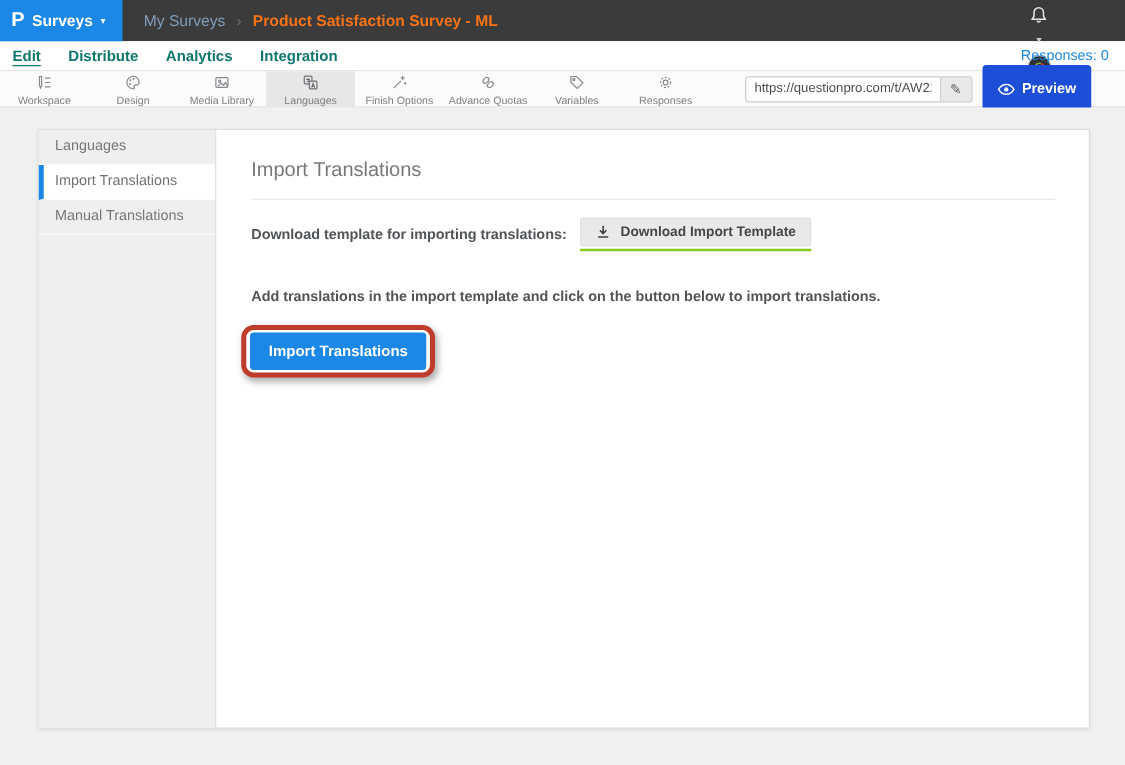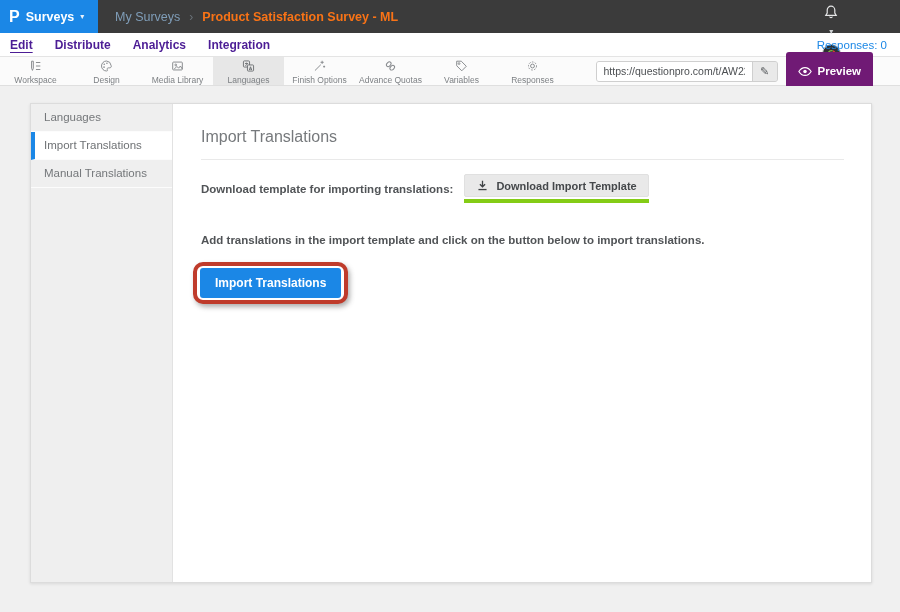--- a/index.html
+++ b/index.html
@@ -19,49 +19,49 @@
   .upgrade-btn { background:#f7a11b; color:#fff; font-size:10.5px; font-weight:700; border:none; border-radius:2px; height:22px; padding:0 9px; cursor:pointer; font-family:inherit; }
   .search-box { background:#fff; border-radius:2px; height:22px; width:120px; display:flex; align-items:center; padding:0 6px; gap:4px; margin-left:5px; }
   .search-box input { border:none; outline:none; width:100%; font-size:11px; color:#333; font-family:inherit; }
   .help { font-size:11px; color:#e0e1e2; margin:0 4px; cursor:pointer; }
   .icon-btn { display:flex; align-items:center; cursor:pointer; }
   .dim-caret { font-size:8px; color:#cfd2d4; line-height:1; }
   .avatar { width:19px; height:19px; border-radius:50%; border:1.5px solid #c9ccce; background:#2f3233; display:flex; align-items:center; justify-content:center; cursor:pointer; }
 
   
   .tabrow { height:24px; background:#fff; border-bottom:1px solid #e4e4e4; display:flex; align-items:center; padding-left:10px; }
-  .tab { font-size:12px; font-weight:600; color:#4c1d95; margin-right:22px; cursor:pointer; }
+  .tab { font-size:12px; font-weight:600; color:#0f766e; margin-right:22px; cursor:pointer; }
   .tab.active { text-decoration:underline; text-underline-offset:3px; }
   .responses { margin-left:auto; padding-right:13px; font-size:11.5px; color:#1b87e6; }
 
   
   .toolbar { height:29px; background:#fbfbfb; border-bottom:1px solid #dfdfdf; display:flex; align-items:stretch; }
   .tb-item { width:71px; display:flex; flex-direction:column; align-items:center; justify-content:flex-end; padding-top:2px; cursor:pointer; }
   .tb-item.selected { background:#e7e7e7; }
   .tb-item svg { display:block; }
   .tb-label { font-size:8.5px; color:#7d8084; margin-top:2px; white-space:nowrap; }
   .tb-right { margin-left:auto; display:flex; align-items:center; gap:8px; padding-right:27px; }
   .url-group { display:flex; height:21px; border:1px solid #cfcfcf; border-radius:3px; overflow:hidden; background:#e9e9e9; }
   .url-group input { width:155px; border:none; outline:none; background:#fff; font-size:10.5px; color:#4c4f52; padding:0 7px; font-family:inherit; }
   .url-edit { width:25px; display:flex; align-items:center; justify-content:center; color:#5a5d60; font-size:11px; border-left:1px solid #cfcfcf; background:#e9e9e9; cursor:pointer; }
-  .preview-btn { background:#701a75; height:38px; border-radius:3px; display:flex; align-items:center; gap:6px; padding:0 12px; color:#fff; font-size:11.5px; font-weight:700; border:none; cursor:pointer; font-family:inherit; }
+  .preview-btn { background:#1d4ed8; height:38px; border-radius:3px; display:flex; align-items:center; gap:6px; padding:0 12px; color:#fff; font-size:11.5px; font-weight:700; border:none; cursor:pointer; font-family:inherit; }
 
   
   .page-area { position:relative; height:526px; background:#f0f0f0; }
   .card { position:absolute; left:30px; top:17px; width:842px; height:480px; background:#fff; border:1px solid #dcdcdc; box-shadow:0 1px 3px rgba(0,0,0,.10); display:flex; }
   .sidebar { width:142px; background:#efefef; border-right:1px solid #e2e2e2; flex:none; }
   .side-item { height:28px; line-height:27px; padding-left:13px; font-size:11.5px; color:#74777a; border-bottom:1px solid #fcfcfc; cursor:pointer; }
   .side-item.selected { background:#fff; border-left:4px solid #1b87e6; padding-left:9px; color:#6f7275; }
 
   .content { flex:1; padding:24px 27px 0 28px; }
   .page-title { font-size:16px; font-weight:400; color:#76797c; }
   .divider { border-top:1px solid #e9e9e9; margin-top:13px; }
   .dl-row { margin-top:14px; display:flex; align-items:center; }
   .dl-label { font-size:11.5px; font-weight:600; color:#515457; }
-  .underline-annot { margin-left:11px; border-bottom:4px solid #84cc16; padding-bottom:2px; }
+  .underline-annot { margin-left:11px; border-bottom:2px solid #84cc16; padding-bottom:2px; }
   .dl-btn { background:#e9e9e9; border:1px solid #e0e0e0; border-radius:2px; padding:4px 11px; font-size:11px; font-weight:600; color:#45484b; display:flex; align-items:center; gap:7px; cursor:pointer; font-family:inherit; }
   .instructions { margin-top:31px; font-size:11.5px; font-weight:600; color:#515457; }
   .annotation-box { display:inline-block; margin-top:16px; margin-left:-8px; border:4px solid #bf3b2b; border-radius:10px; padding:2px 3px; background:#fff; box-shadow:2px 3px 5px rgba(80,80,80,.45); }
   .import-btn { background:#1b87e6; color:#fff; border:none; border-radius:3px; padding:8px 15px; font-size:12px; font-weight:700; cursor:pointer; font-family:inherit; display:block; }
 </style>
 </head>
 <body>
 
 <div class="topbar">
   <div class="logo-sec">

